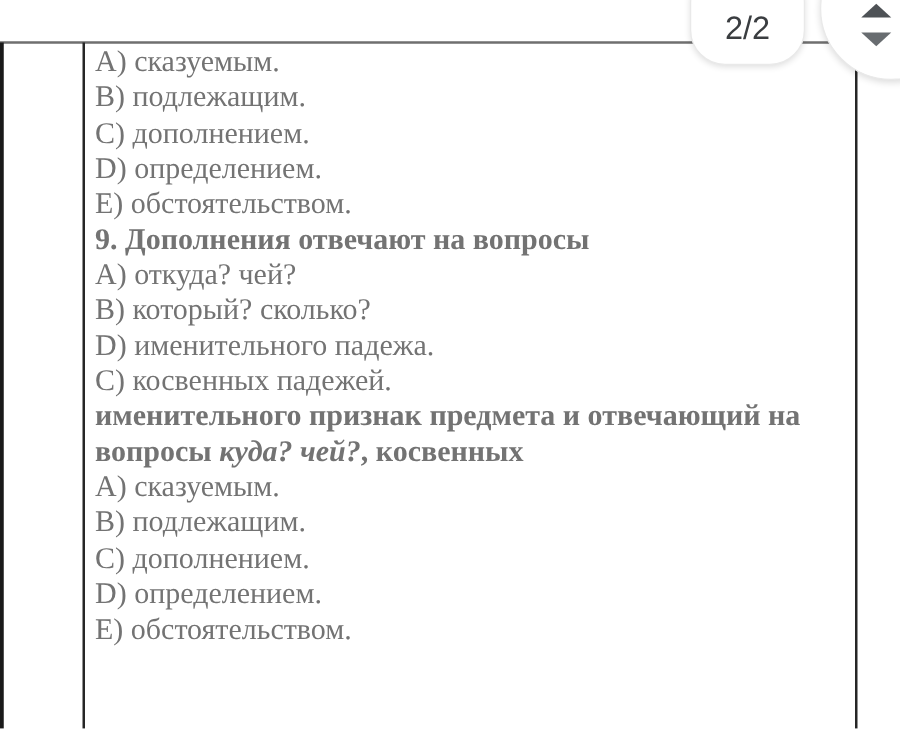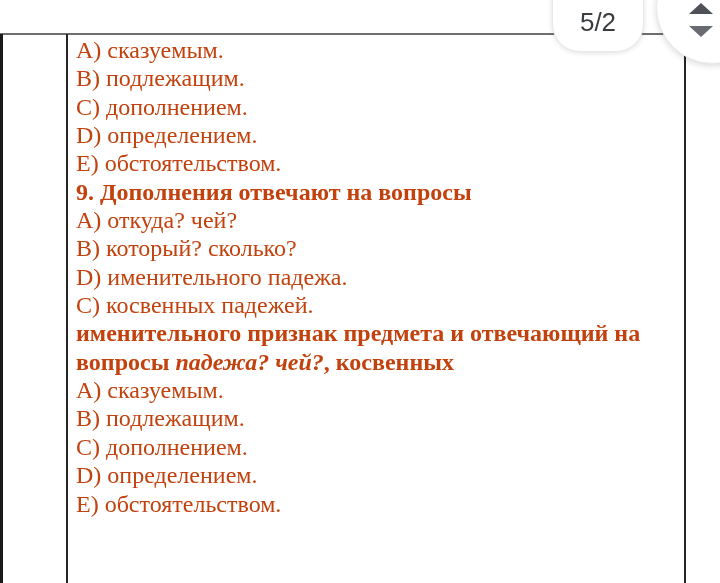--- a/index.html
+++ b/index.html
@@ -13,21 +13,21 @@
   
   .rule{position:absolute;}
   #top-rule{left:0;top:33px;width:720px;height:2px;background:#6f6f6f;}
   #left-edge{left:0;top:34px;width:3px;height:549px;background:#1a1a1a;}
   #col-border{left:66px;top:34px;width:2px;height:549px;background:#262626;}
   #right-border{left:684px;top:34px;width:2px;height:549px;background:#262626;}
 
   
   #doc-text{
     position:absolute;left:76px;top:36px;width:602px;
-    font-size:24px;line-height:28.35px;color:#c2410c;
+    font-size:24px;line-height:28.35px;color:#737373;
   }
   .text-line{height:28.35px;white-space:nowrap;}
   .seg-b{font-weight:bold;}
   .seg-i{font-style:italic;}
 
   
   #page-pill{
     position:absolute;left:552px;top:-26px;width:92px;height:78px;
     background:#ffffff;border:1px solid #e9e9e9;border-radius:28px;
     box-shadow:0 1px 5px rgba(0,0,0,0.13);
@@ -69,30 +69,30 @@
       <div class="text-line"><span class="">B) подлежащим.</span></div>
       <div class="text-line"><span class="">C) дополнением.</span></div>
       <div class="text-line"><span class="">D) определением.</span></div>
       <div class="text-line"><span class="">E) обстоятельством.</span></div>
       <div class="text-line"><span class="seg-b ">9. Дополнения отвечают на вопросы</span></div>
       <div class="text-line"><span class="">A) откуда? чей?</span></div>
       <div class="text-line"><span class="">B) который? сколько?</span></div>
       <div class="text-line"><span class="">D) именительного падежа.</span></div>
       <div class="text-line"><span class="">C) косвенных падежей.</span></div>
       <div class="text-line"><span class="seg-b ">именительного признак предмета и отвечающий на</span></div>
-      <div class="text-line"><span class="seg-b ">вопросы </span><span class="seg-b seg-i">падежа? чей?</span><span class="seg-b ">, косвенных</span></div>
+      <div class="text-line"><span class="seg-b ">вопросы </span><span class="seg-b seg-i">куда? чей?</span><span class="seg-b ">, косвенных</span></div>
       <div class="text-line"><span class="">A) сказуемым.</span></div>
       <div class="text-line"><span class="">B) подлежащим.</span></div>
       <div class="text-line"><span class="">C) дополнением.</span></div>
       <div class="text-line"><span class="">D) определением.</span></div>
       <div class="text-line"><span class="">E) обстоятельством.</span></div>
     </div>
 
   <div id="page-pill">
-    <span>5/2</span>
+    <span>2/2</span>
   </div>
 
   <div id="scroll-circle">
     <div class="tri" id="tri-up"></div>
     <div class="tri" id="tri-down"></div>
   </div>
 
 </div>
 
 </body></html>

